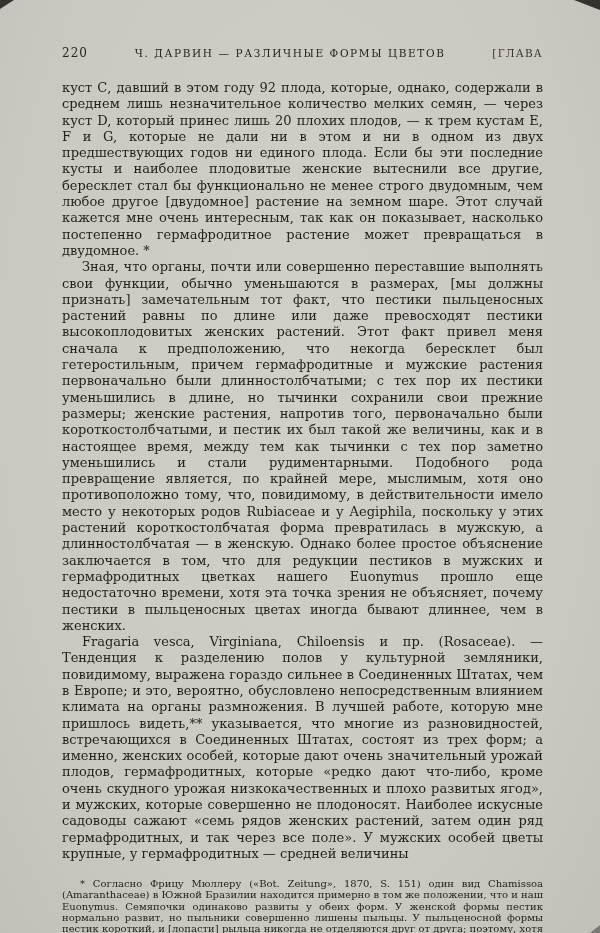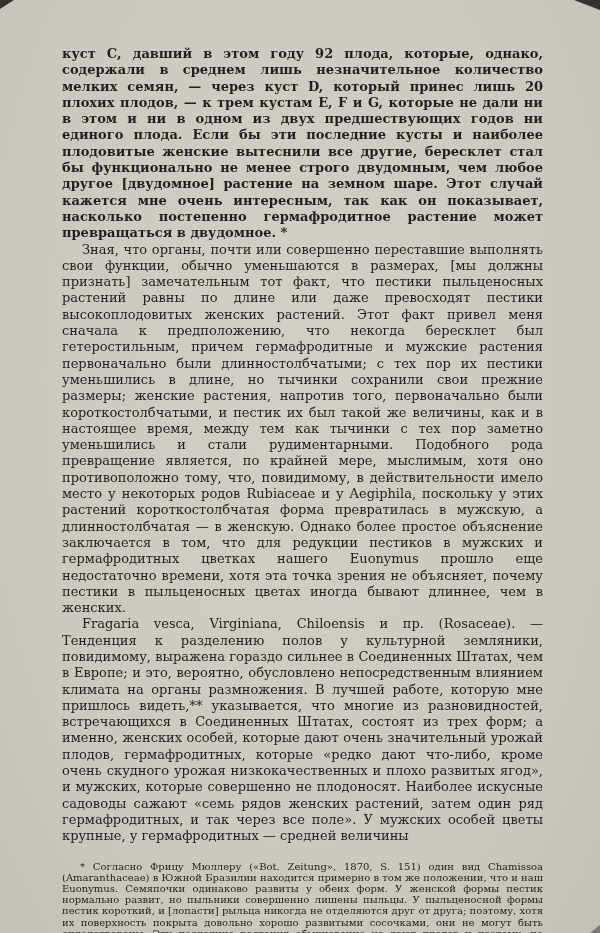--- a/index.html
+++ b/index.html
@@ -52,21 +52,21 @@
     color: #3a3731;
   }
 
   .body-text p {
     margin: 0;
     font-size: 13px;
     line-height: 16.3px;
     text-align: justify;
     text-indent: 20px;
   }
-  .body-text p.no-indent { text-indent: 0; font-weight: bold; }
+  .body-text p.no-indent { text-indent: 0; }
   .body-text .lead-italic { }
 
   .footnotes {
     margin-top: 16px;
   }
   .footnotes p {
     margin: 0;
     font-size: 10px;
     line-height: 11.2px;
     text-align: justify;
@@ -76,20 +76,25 @@
 </style>
 </head>
 <body>
 
 <div class="page">
 
   <div class="corner-mark corner-tl"></div>
   <div class="corner-mark corner-tr"></div>
   <div class="corner-mark corner-br"></div>
 
+  <div class="running-header">
+    <span class="page-num">220</span>
+    <span class="title">Ч. ДАРВИН — РАЗЛИЧНЫЕ ФОРМЫ ЦВЕТОВ</span>
+    <span class="chapter">[ГЛАВА</span>
+  </div>
 
   <div class="body-text">
     <p class="no-indent">куст С, давший в этом году 92 плода, которые, однако, содержали в среднем лишь незначительное количество мелких семян, — через куст D, который принес лишь 20 плохих плодов, — к трем кустам E, F и G, которые не дали ни в этом и ни в одном из двух предшествующих годов ни единого плода. Если бы эти последние кусты и наиболее плодовитые женские вытеснили все другие, бересклет стал бы функционально не менее строго двудомным, чем любое другое [двудомное] растение на земном шаре. Этот случай кажется мне очень интересным, так как он показывает, насколько постепенно гермафродитное растение может превращаться в двудомное. *</p>
     <p>Зная, что органы, почти или совершенно переставшие выполнять свои функции, обычно уменьшаются в размерах, [мы должны признать] замечательным тот факт, что пестики пыльценосных растений равны по длине или даже превосходят пестики высокоплодовитых женских растений. Этот факт привел меня сначала к предположению, что некогда бересклет был гетеростильным, причем гермафродитные и мужские растения первоначально были длинностолбчатыми; с тех пор их пестики уменьшились в длине, но тычинки сохранили свои прежние размеры; женские растения, напротив того, первоначально были короткостолбчатыми, и пестик их был такой же величины, как и в настоящее время, между тем как тычинки с тех пор заметно уменьшились и стали рудиментарными. Подобного рода превращение является, по крайней мере, мыслимым, хотя оно противоположно тому, что, повидимому, в действительности имело место у некоторых родов Rubiaceae и у Aegiphila, поскольку у этих растений короткостолбчатая форма превратилась в мужскую, а длинностолбчатая — в женскую. Однако более простое объяснение заключается в том, что для редукции пестиков в мужских и гермафродитных цветках нашего Euonymus прошло еще недостаточно времени, хотя эта точка зрения не объясняет, почему пестики в пыльценосных цветах иногда бывают длиннее, чем в женских.</p>
     <p><span class="lead-italic">Fragaria vesca, Virginiana, Chiloensis</span><span> и пр. (Rosaceae). — Тенденция к разделению полов у культурной земляники, повидимому, выражена гораздо сильнее в Соединенных Штатах, чем в Европе; и это, вероятно, обусловлено непосредственным влиянием климата на органы размножения. В лучшей работе, которую мне пришлось видеть,** указывается, что многие из разновидностей, встречающихся в Соединенных Штатах, состоят из трех форм; а именно, женских особей, которые дают очень значительный урожай плодов, гермафродитных, которые «редко дают что-либо, кроме очень скудного урожая низкокачественных и плохо развитых ягод», и мужских, которые совершенно не плодоносят. Наиболее искусные садоводы сажают «семь рядов женских растений, затем один ряд гермафродитных, и так через все поле». У мужских особей цветы крупные, у гермафродитных — средней величины</span></p>
   </div>
 
   <div class="footnotes">
     <p>* Согласно Фрицу Мюллеру («Bot. Zeitung», 1870, S. 151) один вид Chamissoa (Amaranthaceae) в Южной Бразилии находится примерно в том же положении, что и наш Euonymus. Семяпочки одинаково развиты у обеих форм. У женской формы пестик нормально развит, но пыльники совершенно лишены пыльцы. У пыльценосной формы пестик короткий, и [лопасти] рыльца никогда не отделяются друг от друга; поэтому, хотя их поверхность покрыта довольно хорошо развитыми сосочками, они не могут быть оплодотворены. Эти последние растения обыкновенно не дают плодов и поэтому, по своим функциям, являются мужскими. Тем не менее, в одном случае Фриц Мюллер нашел цветы подобного рода, у которых [лопасти] рыльца были разъединены, и они давали некоторое количество плодов.</p>
 

